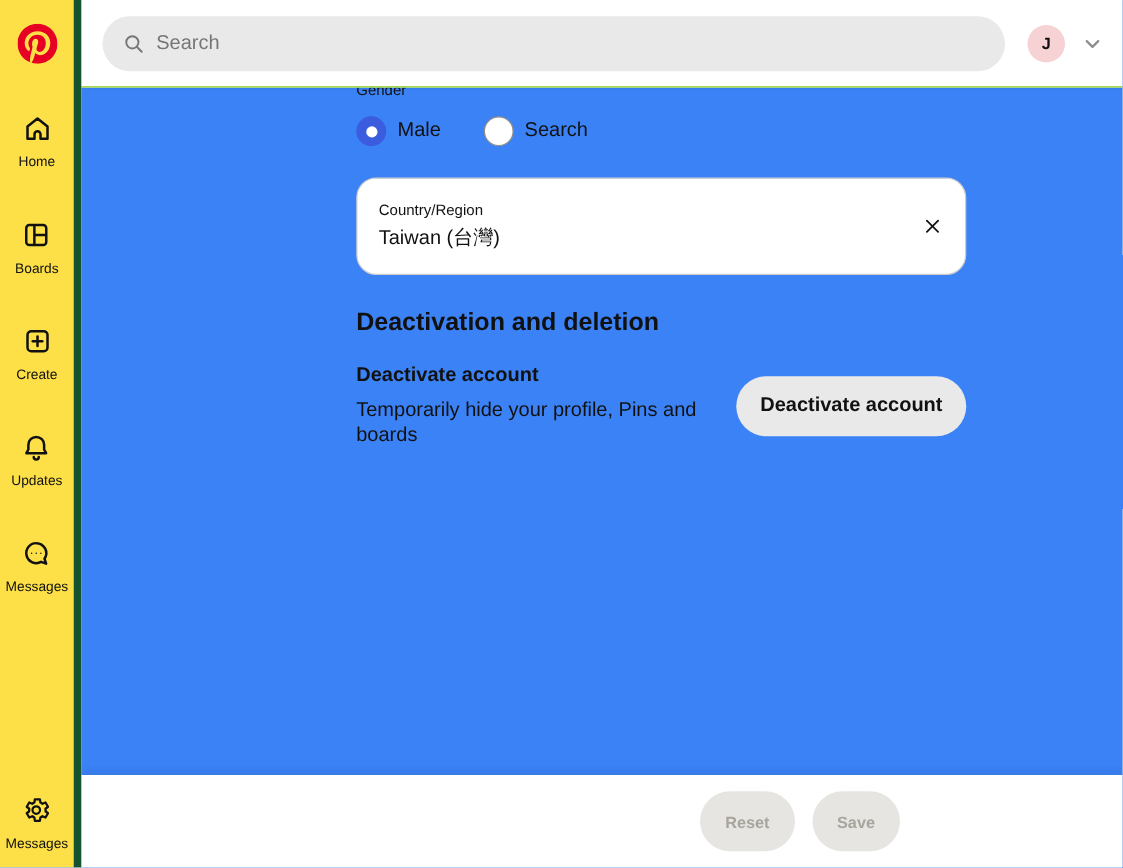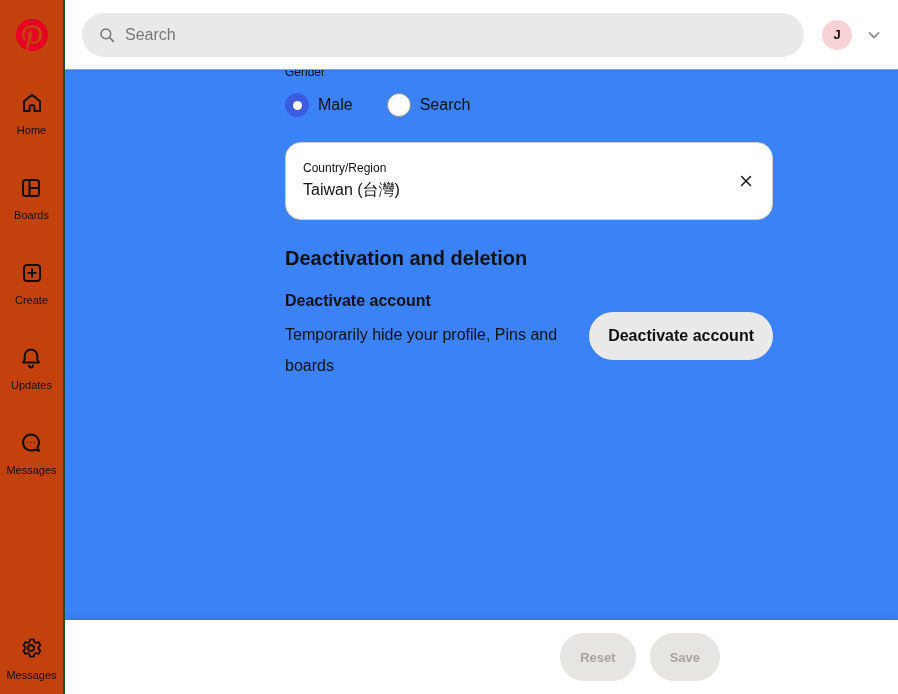--- a/index.html
+++ b/index.html
@@ -6,23 +6,23 @@
   html,body { width:898px; height:694px; overflow:hidden; }
   body {
     font-family:"Liberation Sans","DejaVu Sans",sans-serif;
     color:#111; background:#fff; font-size:16px;
   }
   .app { display:grid; grid-template-columns:65px 1fr; grid-template-rows:70px 1fr 74px; width:898px; height:694px; }
 
   
   .sidebar {
     grid-row:1/4; grid-column:1;
-    border-right:2px solid #14532d;
+    border-right:6px solid #14532d;
     display:flex; flex-direction:column; align-items:center;
-    background:#c2410c; z-index:5;
+    background:#fde047; z-index:5;
   }
   .logo-btn { margin-top:19px; width:32px; height:32px; border:none; background:transparent; cursor:pointer; padding:0; }
   .nav-item { margin-top:40px; display:flex; flex-direction:column; align-items:center; gap:9px; cursor:pointer; background:none; border:none; }
   .nav-item:first-of-type { margin-top:44px; }
   .nav-item .lbl { font-size:11px; color:#111; font-family:"Liberation Sans","DejaVu Sans",sans-serif; }
   .nav-item.settings { margin-top:auto; margin-bottom:13px; }
   .icon-24 { width:24px; height:24px; display:block; }
 
   
   header {
@@ -80,21 +80,21 @@
     width:24px; height:24px; background:none; border:none; cursor:pointer;
     display:flex; align-items:center; justify-content:center; padding:0;
   }
 
   .section-heading { font-size:20px; font-weight:700; margin-top:26px; line-height:24px; }
 
   .acct-row { display:flex; align-items:center; margin-top:21px; }
   .acct-row.second { margin-top:28px; }
   .acct-row-text { flex:1; }
   .acct-row-title { font-size:16px; font-weight:700; line-height:19px; }
-  .acct-row-desc { font-size:16px; line-height:31px; margin-top:9px; max-width:300px; }
+  .acct-row-desc { font-size:16px; line-height:20px; margin-top:9px; max-width:300px; }
   .pill-btn {
     background:#e9e9e9; border:none; border-radius:24px; height:48px;
     padding:0 19px; font-size:16px; font-weight:700; color:#111;
     font-family:inherit; cursor:pointer; flex:0 0 auto;
   }
 
   
   footer {
     grid-column:2; grid-row:3;
     background:#fff; position:relative; z-index:4;

